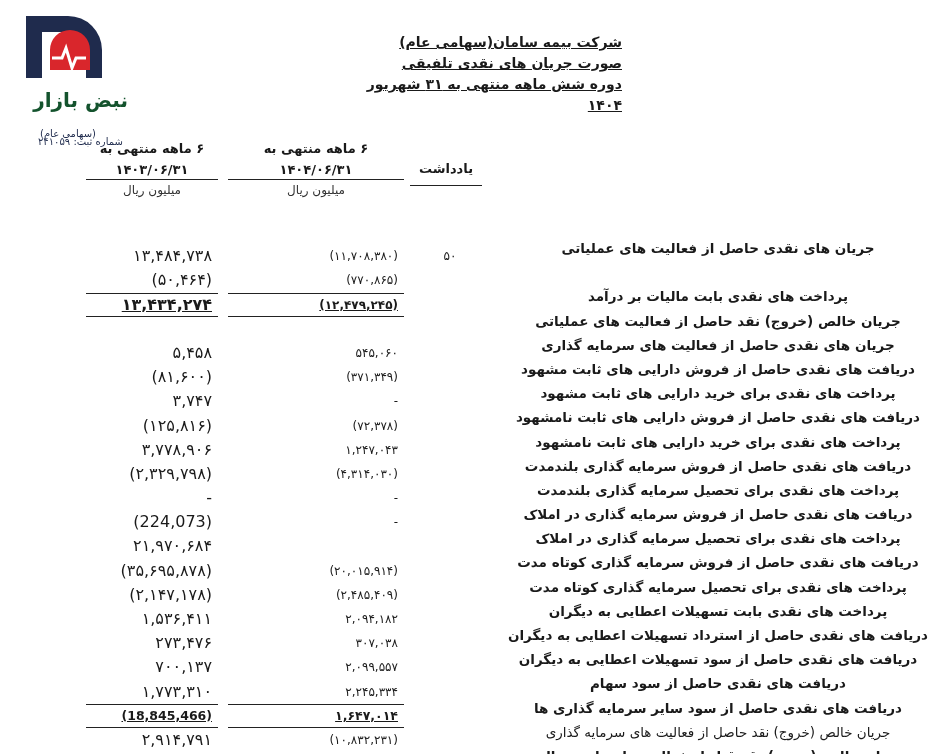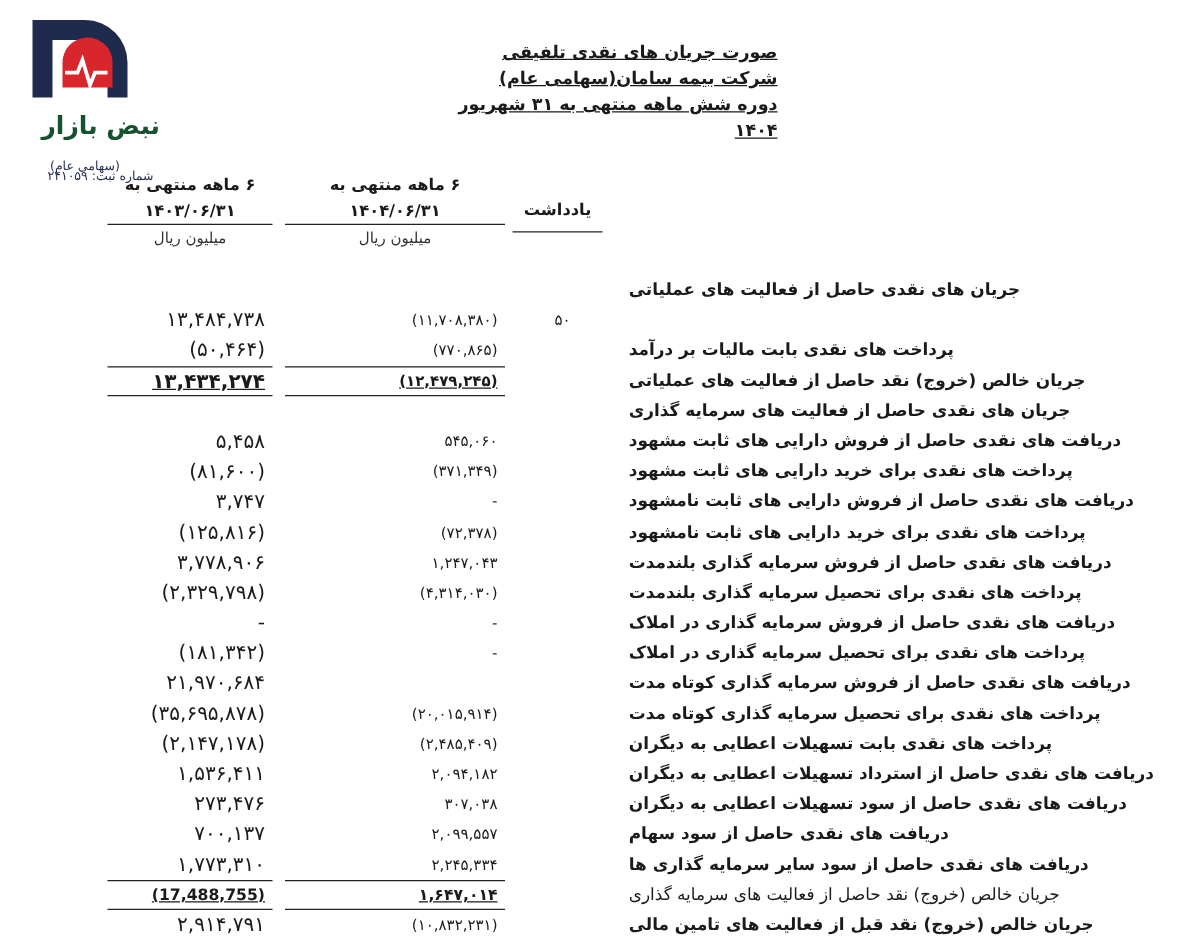--- a/index.html
+++ b/index.html
@@ -24,21 +24,21 @@
     .colhead .h2 { font-weight: bold; height: 20px; line-height: 20px; border-bottom: 1.5px solid #222; }
     .colhead .h3 { color: #333; height: 20px; line-height: 20px; font-size: 12px; }
     #col-prev { left: 86px; top: 138px; width: 132px; }
     #col-cur  { left: 228px; top: 138px; width: 176px; }
     #col-note { left: 410px; top: 152px; width: 72px; }
     #col-note .h1 { height: 34px; line-height: 34px; font-weight: bold; border-bottom: 1.5px solid #222; }
 
     
     .rows { position: absolute; left: 0; top: 220px; width: 945px; }
     .row { position: relative; height: 24.2px; }
-    .row .label { position: absolute; right: 12px; top: 0; width: 430px; text-align: left; direction: rtl;
+    .row .label { position: absolute; right: 12px; top: 16px; width: 430px; text-align: center; direction: rtl;
       font-size: 13.5px; font-weight: bold; line-height: 24px; white-space: nowrap; }
     .row .label.light { font-weight: normal; }
     .row .note { position: absolute; left: 430px; width: 40px; text-align: center; font-size: 12px; line-height: 24px; }
     .row .cur { position: absolute; left: 228px; width: 176px; text-align: right; padding-right: 6px;
       font-size: 12px; line-height: 24px; direction: ltr; }
     .row .prev { position: absolute; left: 86px; width: 132px; text-align: right; padding-right: 6px;
       font-size: 16px; line-height: 24px; direction: ltr; }
     .row.total .cur, .row.total .prev { font-weight: bold; }
     .row.top-rule .cur, .row.top-rule .prev { border-top: 1.5px solid #222; line-height: 22px; }
     .row.bottom-rule .cur, .row.bottom-rule .prev { border-bottom: 1.5px solid #222; text-decoration: underline; }
@@ -52,22 +52,22 @@
     <path d="M2 2 H44 A34 34 0 0 1 78 36 V64 H62 V36 A18 18 0 0 0 44 18 H18 V64 H2 Z" fill="#1f2b4d"></path>
     <path d="M26 64 V36 A20 20 0 0 1 66 36 V56 H26 Z" fill="#d9262c"></path>
     <polyline points="28,44 38,44 42,34 48,54 52,44 62,44" fill="none" stroke="#ffffff" stroke-width="3"></polyline>
   </svg>
   <div class="logo-name">نبض بازار</div>
   <div class="logo-sub">(سهامی عام)</div>
 </div>
 <div class="reg">شماره ثبت: ۲۴۱۰۵۹</div>
 
 <div class="titles">
+  <div>شرکت بیمه سامان(سهامی عام)</div>
   <div>صورت جریان های نقدی تلفیقی</div>
-  <div>شرکت بیمه سامان(سهامی عام)</div>
   <div>دوره شش ماهه منتهی به ۳۱ شهریور ۱۴۰۴</div>
 </div>
 
 <div class="colhead" id="col-prev">
   <div class="h1">۶ ماهه منتهی به</div>
   <div class="h2">۱۴۰۳/۰۶/۳۱</div>
   <div class="h3">میلیون ریال</div>
 </div>
 <div class="colhead" id="col-cur">
   <div class="h1">۶ ماهه منتهی به</div>
@@ -131,21 +131,21 @@
     <span class="prev">(۲,۳۲۹,۷۹۸)</span>
   </div>
   <div class="row">
     <span class="label">دریافت های نقدی حاصل از فروش سرمایه گذاری در املاک</span>
     <span class="cur">-</span>
     <span class="prev">-</span>
   </div>
   <div class="row">
     <span class="label">پرداخت های نقدی برای تحصیل سرمایه گذاری در املاک</span>
     <span class="cur">-</span>
-    <span class="prev">(۱۸۱,۳۴۲)</span>
+    <span class="prev">(224,073)</span>
   </div>
   <div class="row">
     <span class="label">دریافت های نقدی حاصل از فروش سرمایه گذاری کوتاه مدت</span>
     <span class="prev">۲۱,۹۷۰,۶۸۴</span>
   </div>
   <div class="row">
     <span class="label">پرداخت های نقدی برای تحصیل سرمایه گذاری کوتاه مدت</span>
     <span class="cur">(۲۰,۰۱۵,۹۱۴)</span>
     <span class="prev">(۳۵,۶۹۵,۸۷۸)</span>
   </div>
@@ -170,20 +170,20 @@
     <span class="prev">۷۰۰,۱۳۷</span>
   </div>
   <div class="row">
     <span class="label">دریافت های نقدی حاصل از سود سایر سرمایه گذاری ها</span>
     <span class="cur">۲,۲۴۵,۳۳۴</span>
     <span class="prev">۱,۷۷۳,۳۱۰</span>
   </div>
   <div class="row total top-rule bottom-rule bold-num">
     <span class="label light">جریان خالص (خروج) نقد حاصل از فعالیت های سرمایه گذاری</span>
     <span class="cur">۱,۶۴۷,۰۱۴</span>
-    <span class="prev">(17,488,755)</span>
+    <span class="prev">(18,845,466)</span>
   </div>
   <div class="row">
     <span class="label">جریان خالص (خروج) نقد قبل از فعالیت های تامین مالی</span>
     <span class="cur">(۱۰,۸۳۲,۲۳۱)</span>
     <span class="prev">۲,۹۱۴,۷۹۱</span>
   </div>
 </div>
 
 </body></html>

